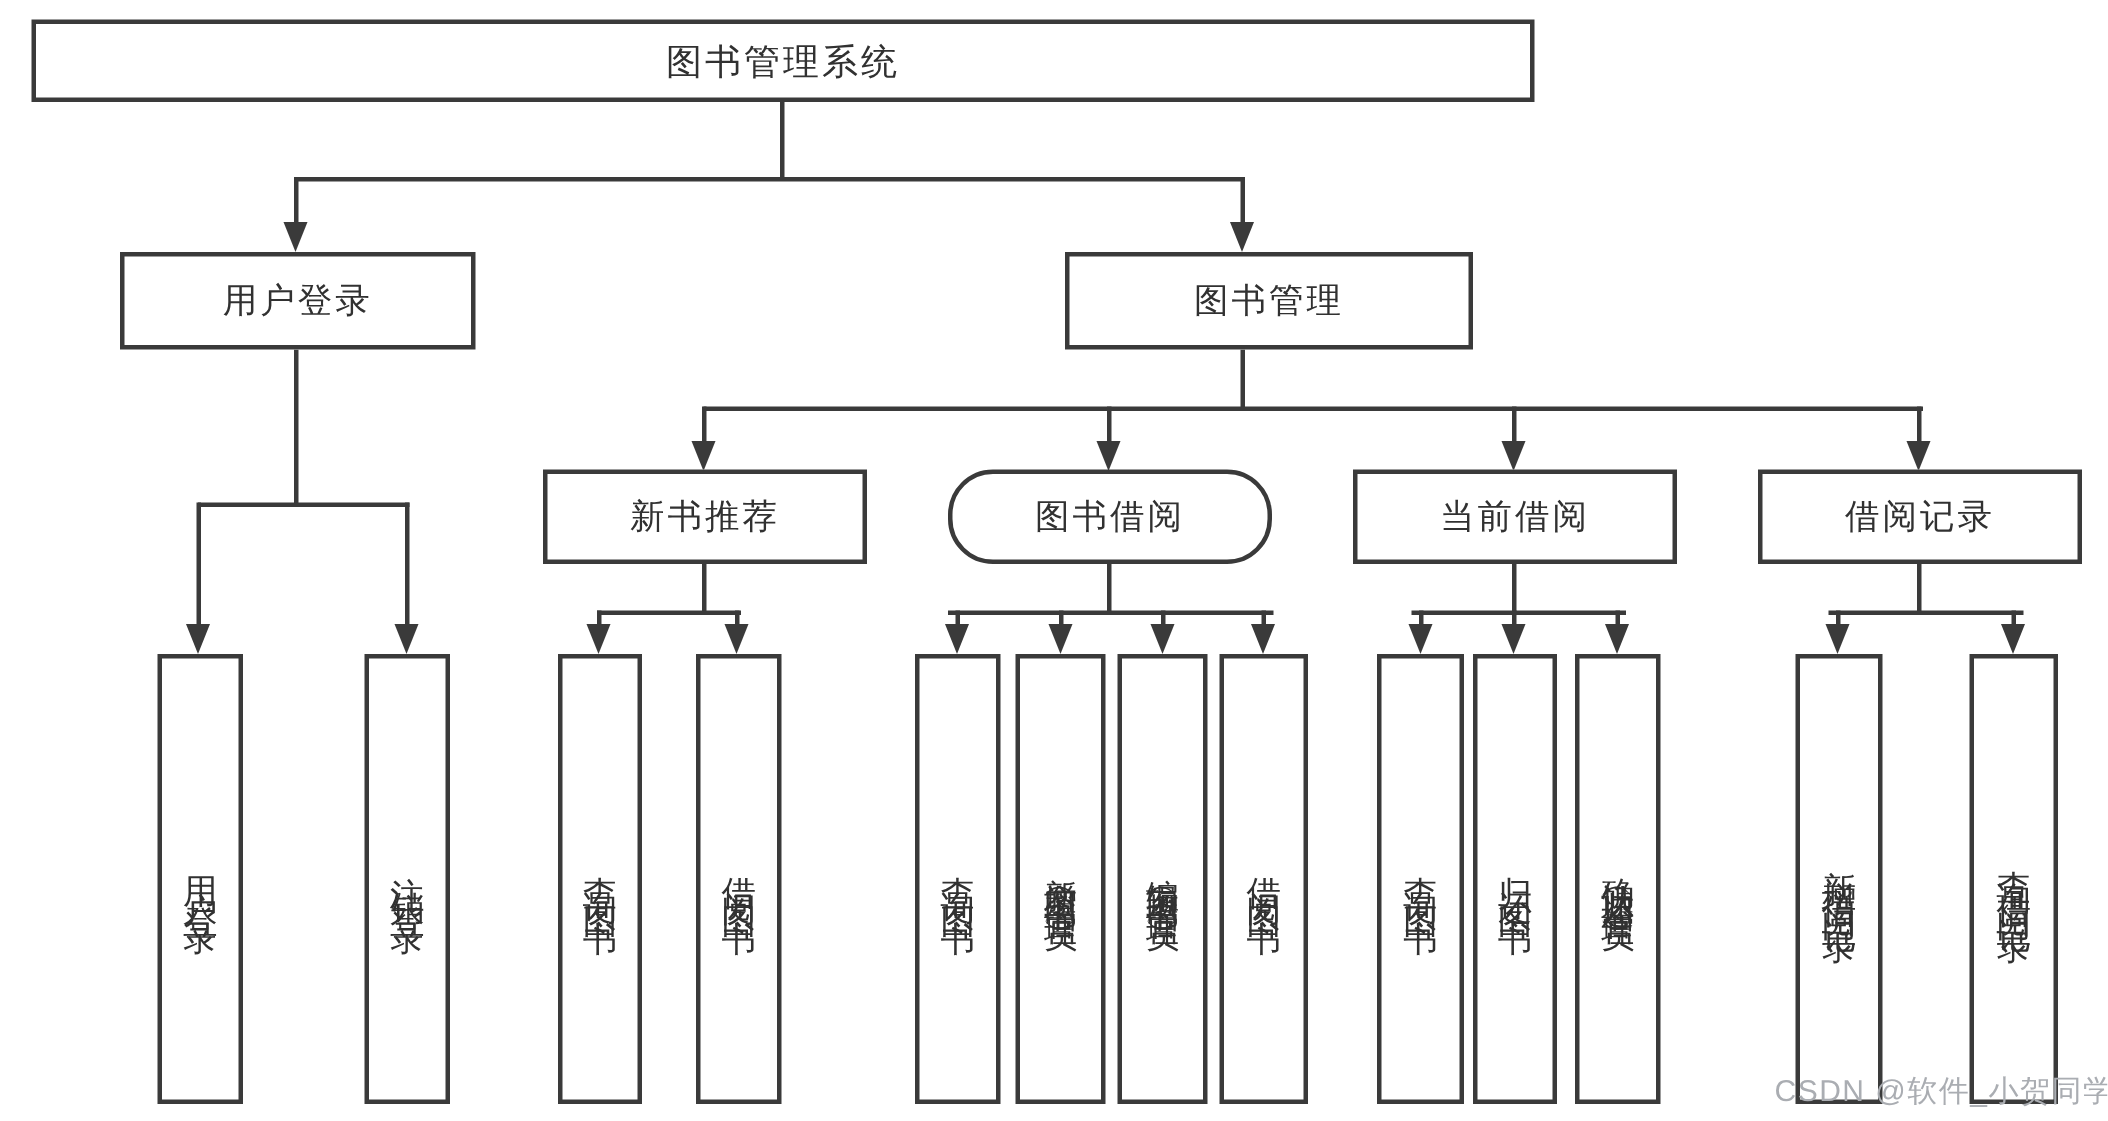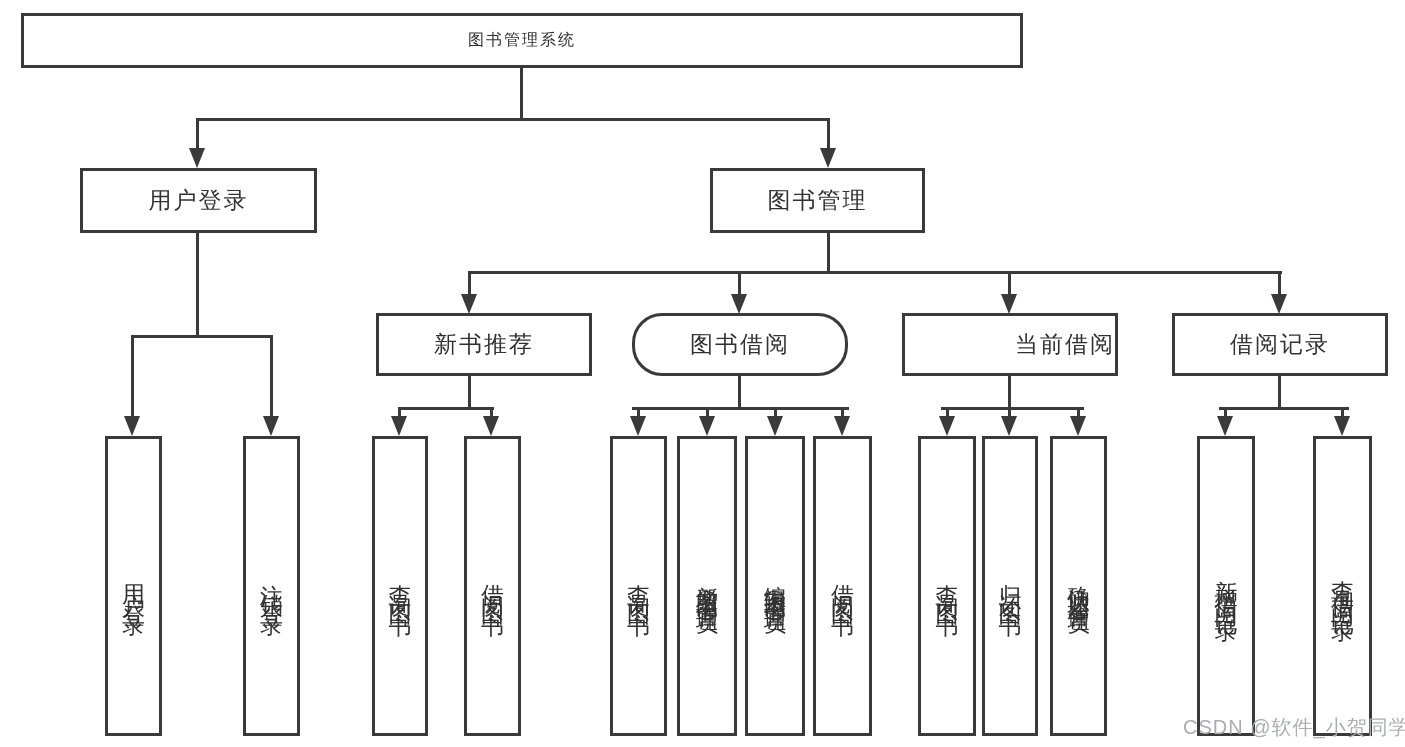--- a/index.html
+++ b/index.html
@@ -6,43 +6,43 @@
   .stage{
     position:relative;width:1405px;height:747px;background:#ffffff;
     font-family:"Liberation Sans",sans-serif;color:#313131;overflow:hidden;
   }
   .box{
     position:absolute;background:#ffffff;border:3px solid #3a3a3a;
     display:flex;align-items:center;justify-content:center;box-sizing:border-box;
     z-index:2;
   }
   .hnode{font-size:23px;letter-spacing:2px;}
-  .root-node{font-size:16px;text-align:center;}
+  .root-node{font-size:24px;text-align:center;}
   .leaf{top:436px;height:300px;}
   .leaf span{
     writing-mode:vertical-rl;text-orientation:mixed;
     font-size:23px;letter-spacing:10px;line-height:1;
   }
   .leaf.med span{letter-spacing:8px;}
   .leaf.long span{font-size:22px;letter-spacing:4px;}
   .vline,.hline{position:absolute;background:#3a3a3a;z-index:1;}
   .vline{width:3px;}
   .hline{height:3px;}
   .arrow{
     position:absolute;width:0;height:0;z-index:1;
     border-left:8px solid transparent;border-right:8px solid transparent;
     border-top:20px solid #3a3a3a;
   }
   
   .b-root{left:21px;top:13px;width:1002px;height:55px;}
   .b-login{left:80px;top:168px;width:237px;height:65px;}
-  .b-mgmt{left:710px;top:168px;width:215px;height:65px;}
-  .b-newrec{left:376px;top:313px;width:216px;height:63px;}
+  .b-mgmt{left:710px;top:168px;width:272px;height:65px;}
+  .b-newrec{left:362px;top:313px;width:216px;height:63px;}
   .b-borrow{left:632px;top:313px;width:216px;height:63px;border-radius:30px;}
-  .b-current{left:902px;top:313px;width:216px;height:63px;justify-content:flex-end;}
+  .b-current{left:902px;top:313px;width:216px;height:63px;}
   .b-record{left:1172px;top:313px;width:216px;height:63px;}
   
   .lf1{left:105px;width:57px;}
   .lf2{left:243px;width:57px;}
   .lf3{left:372px;width:56px;}
   .lf4{left:464px;width:57px;}
   .lf5{left:610px;width:57px;}
   .lf6{left:677px;width:60px;}
   .lf7{left:745px;width:60px;}
   .lf8{left:813px;width:59px;}

